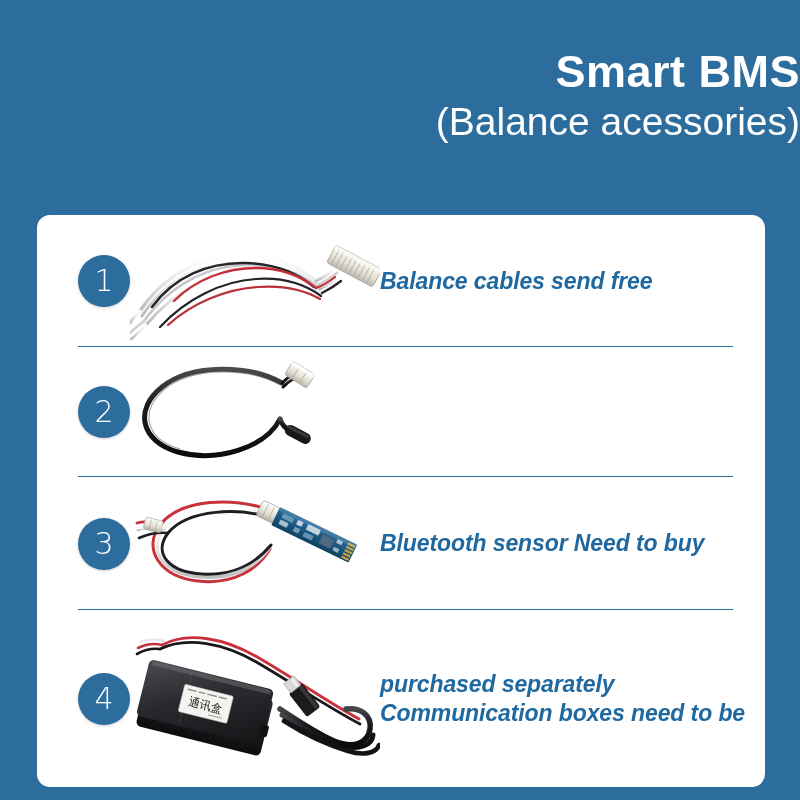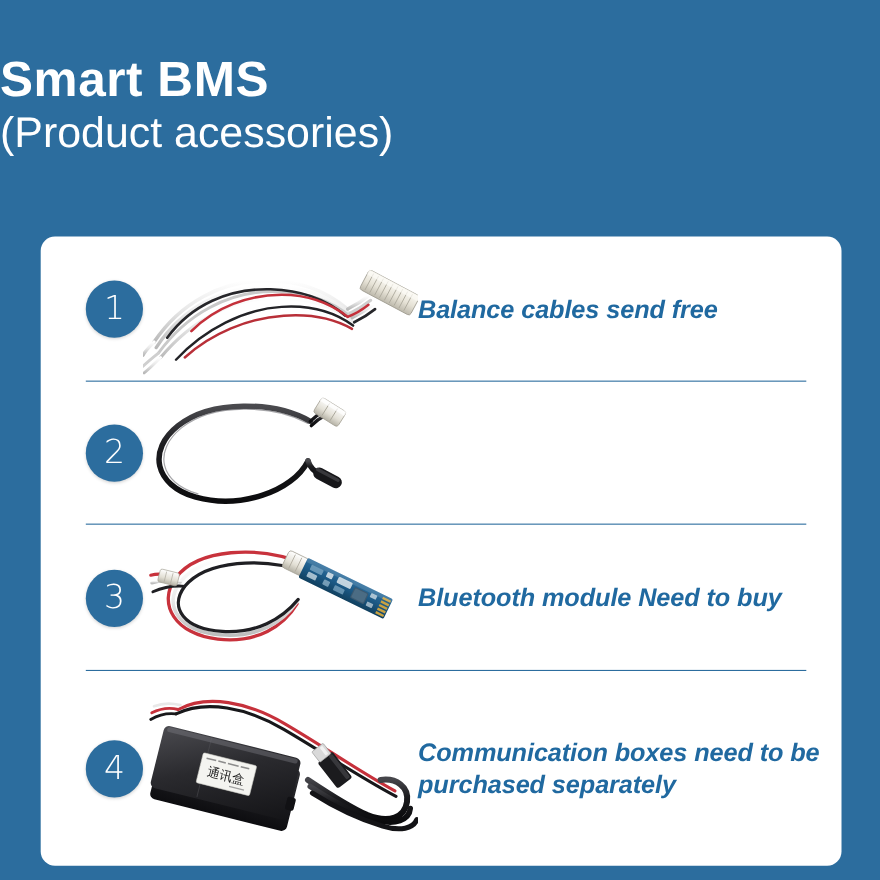--- a/index.html
+++ b/index.html
@@ -17,21 +17,21 @@
   }
 
   
   .header {
     position: absolute;
     top: 0; left: 0;
     width: 800px;
     height: 215px;
     display: flex;
     flex-direction: column;
-    align-items: flex-start;
+    align-items: flex-end;
     justify-content: center;
     padding-bottom: 22px;
   }
   .title-main {
     color: #ffffff;
     font-size: 45px;
     font-weight: bold;
     letter-spacing: 0.5px;
     line-height: 1.08;
     white-space: nowrap;
@@ -127,21 +127,21 @@
 
   
   .art { position: absolute; inset: 0; }
   .art svg { position: absolute; inset: 0; width: 100%; height: 100%; }
 </style>
 </head>
 <body>
 
 <div class="header">
   <div class="title-main">Smart BMS</div>
-  <div class="title-sub">(Product acessories)</div>
+  <div class="title-sub">(Balance acessories)</div>
 </div>
 
 <div class="card">
   <div class="rows">
 
     <div class="row row-1">
       <div class="badge">1</div>
 
       <div class="thumb">
         <div class="art">
@@ -322,21 +322,21 @@
                 <rect x="77" y="16.4" width="8" height="2.2"></rect>
               </g>
 
               <rect x="0" y="0" width="86" height="4" fill="#ffffff" opacity="0.12"></rect>
             </g>
           </svg>
         </div>
       </div>
 
       <div class="label">
-        <span class="label-line">Bluetooth module Need to buy</span>
+        <span class="label-line">Bluetooth sensor Need to buy</span>
       </div>
 
       <div class="divider"></div>
     </div>
 
     <div class="row row-4">
       <div class="badge">4</div>
 
       <div class="thumb">
         <div class="art">
@@ -405,19 +405,19 @@
               <rect x="0" y="0" width="30" height="17" rx="2.5" fill="#1b1b1e"></rect>
               <rect x="1.5" y="1.5" width="27" height="4" rx="1.5" fill="#47474c" opacity="0.65"></rect>
               <rect x="-11" y="2" width="12" height="13" rx="1" fill="#d9d9d9" stroke="#9e9e9e" stroke-width="0.6"></rect>
               <rect x="-9.5" y="4" width="9" height="3" rx="0.8" fill="#f2f2f2"></rect>
             </g>
           </svg>
         </div>
       </div>
 
       <div class="label">
+        <span class="label-line">purchased separately</span>
         <span class="label-line">Communication boxes need to be</span>
-        <span class="label-line">purchased separately</span>
       </div>
     </div>
 
   </div>
 </div>
 
 </body></html>

